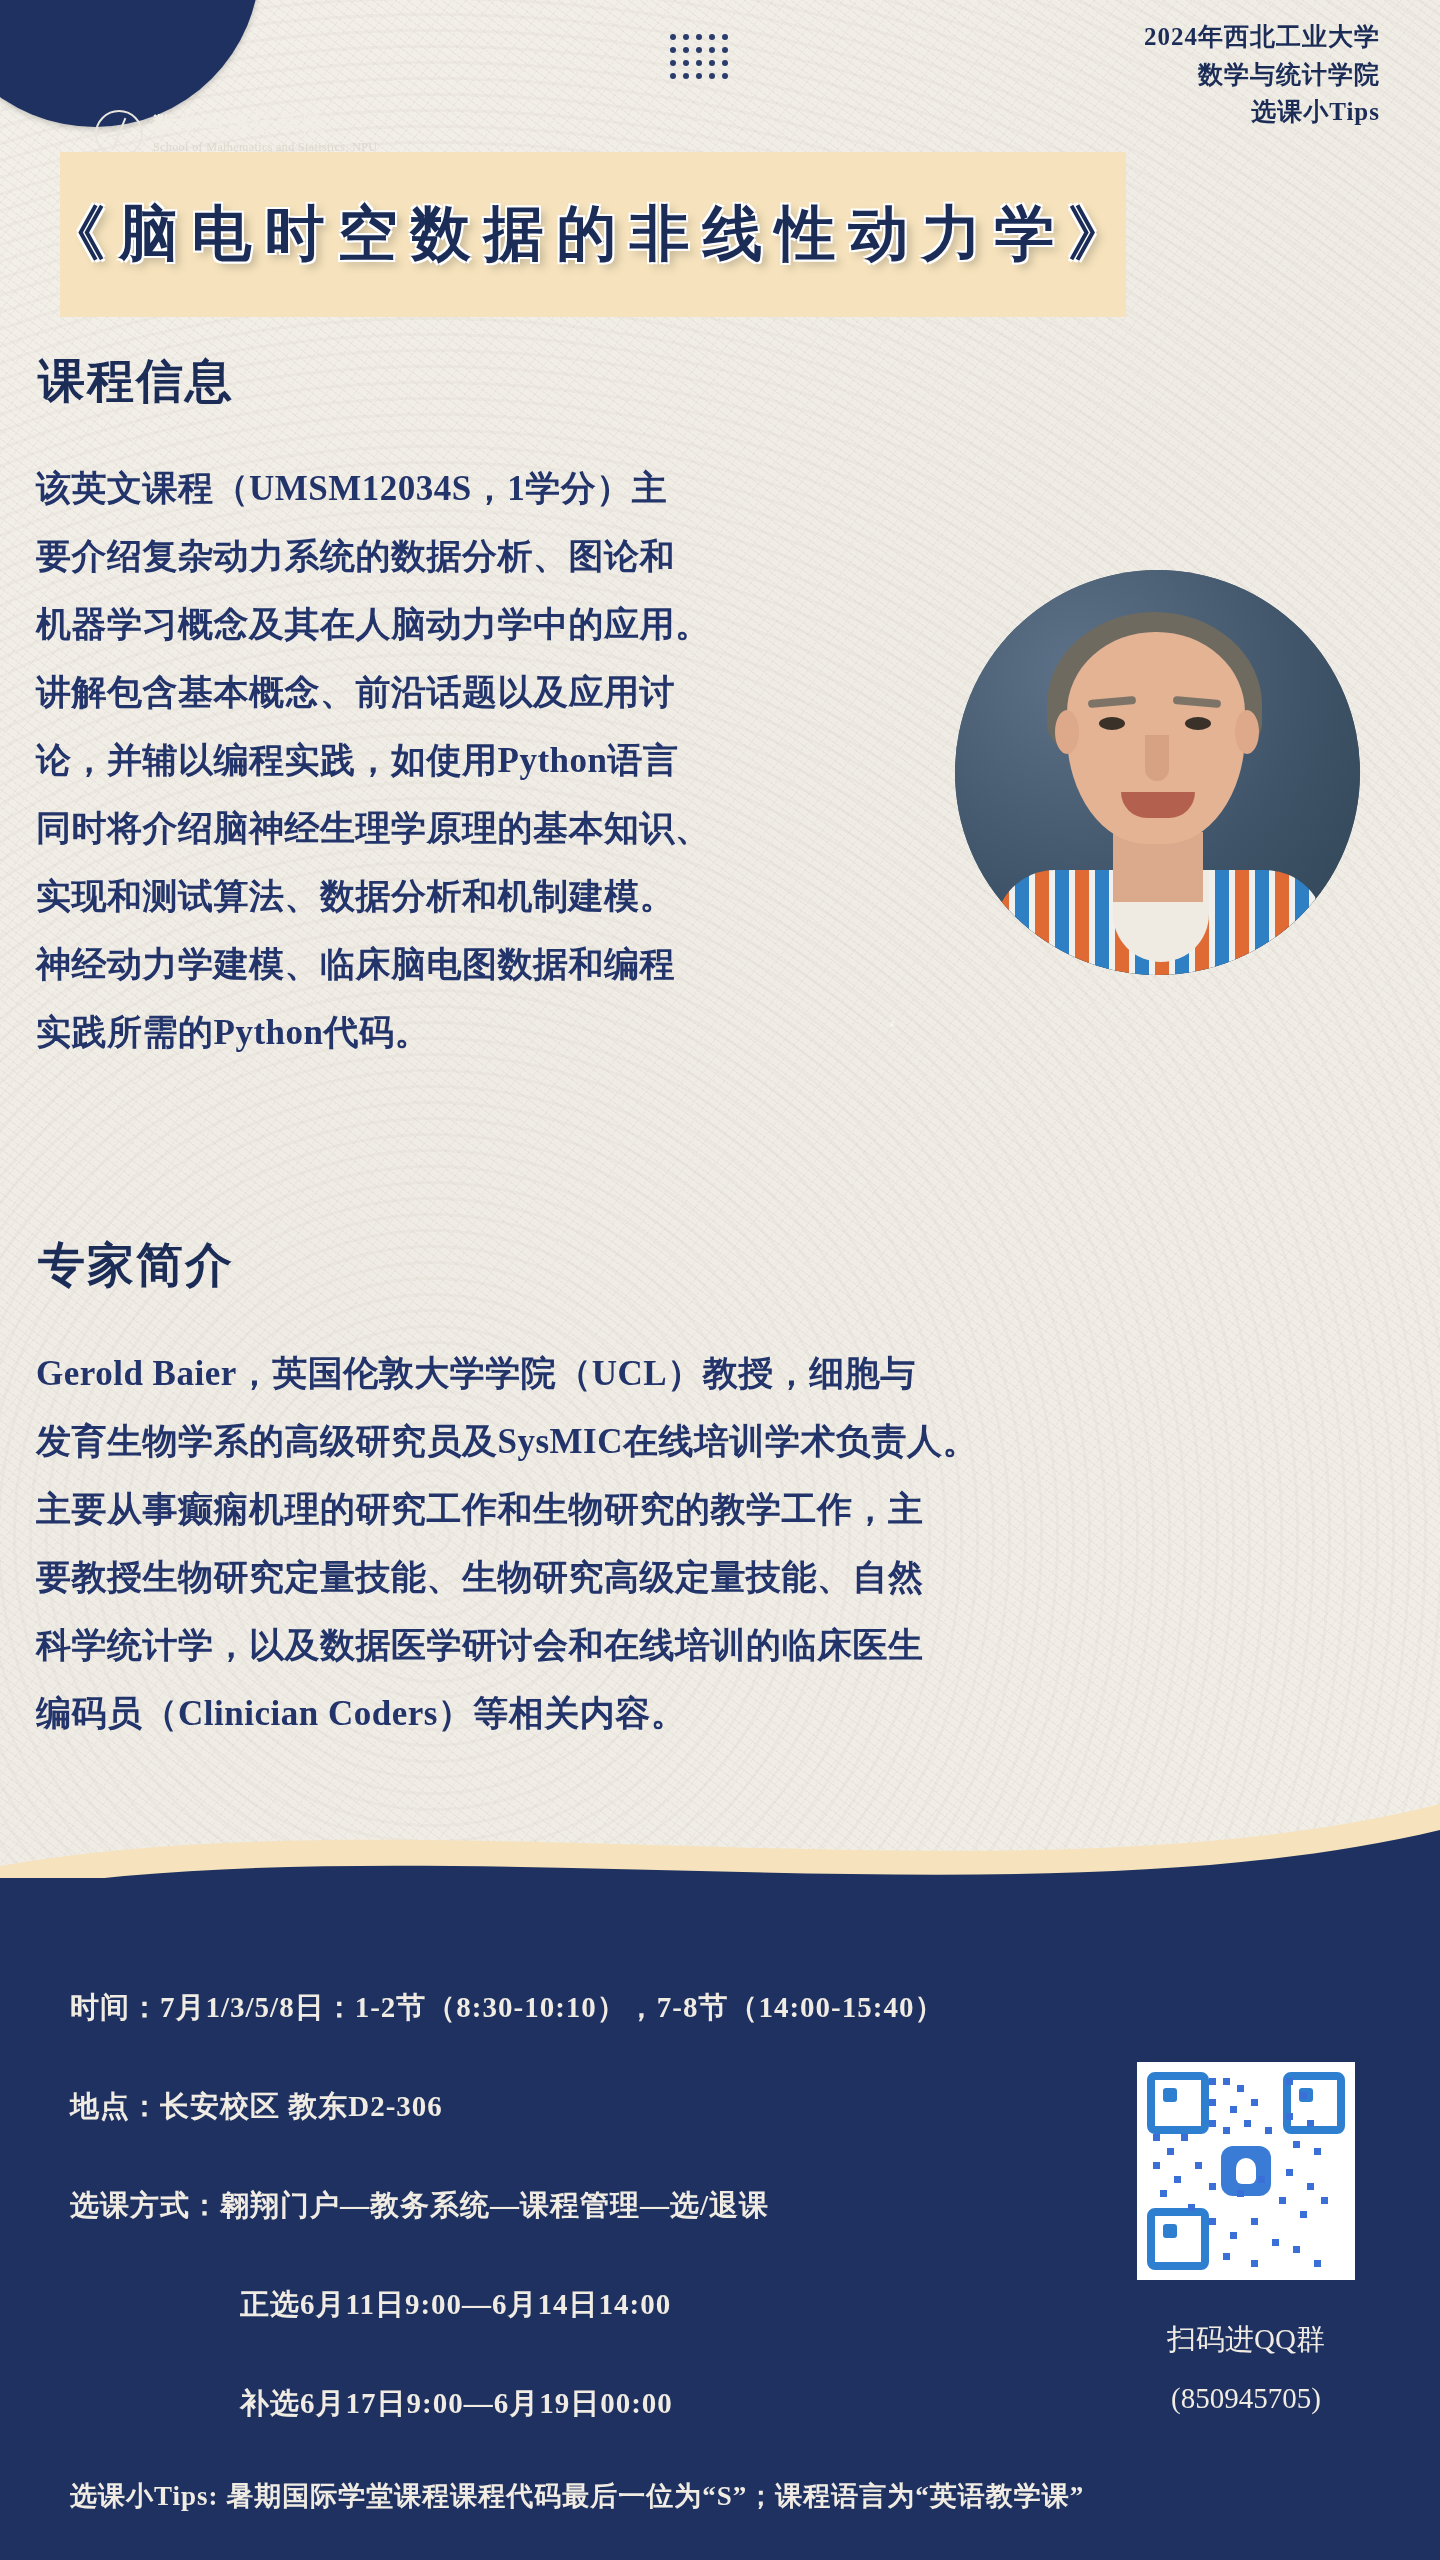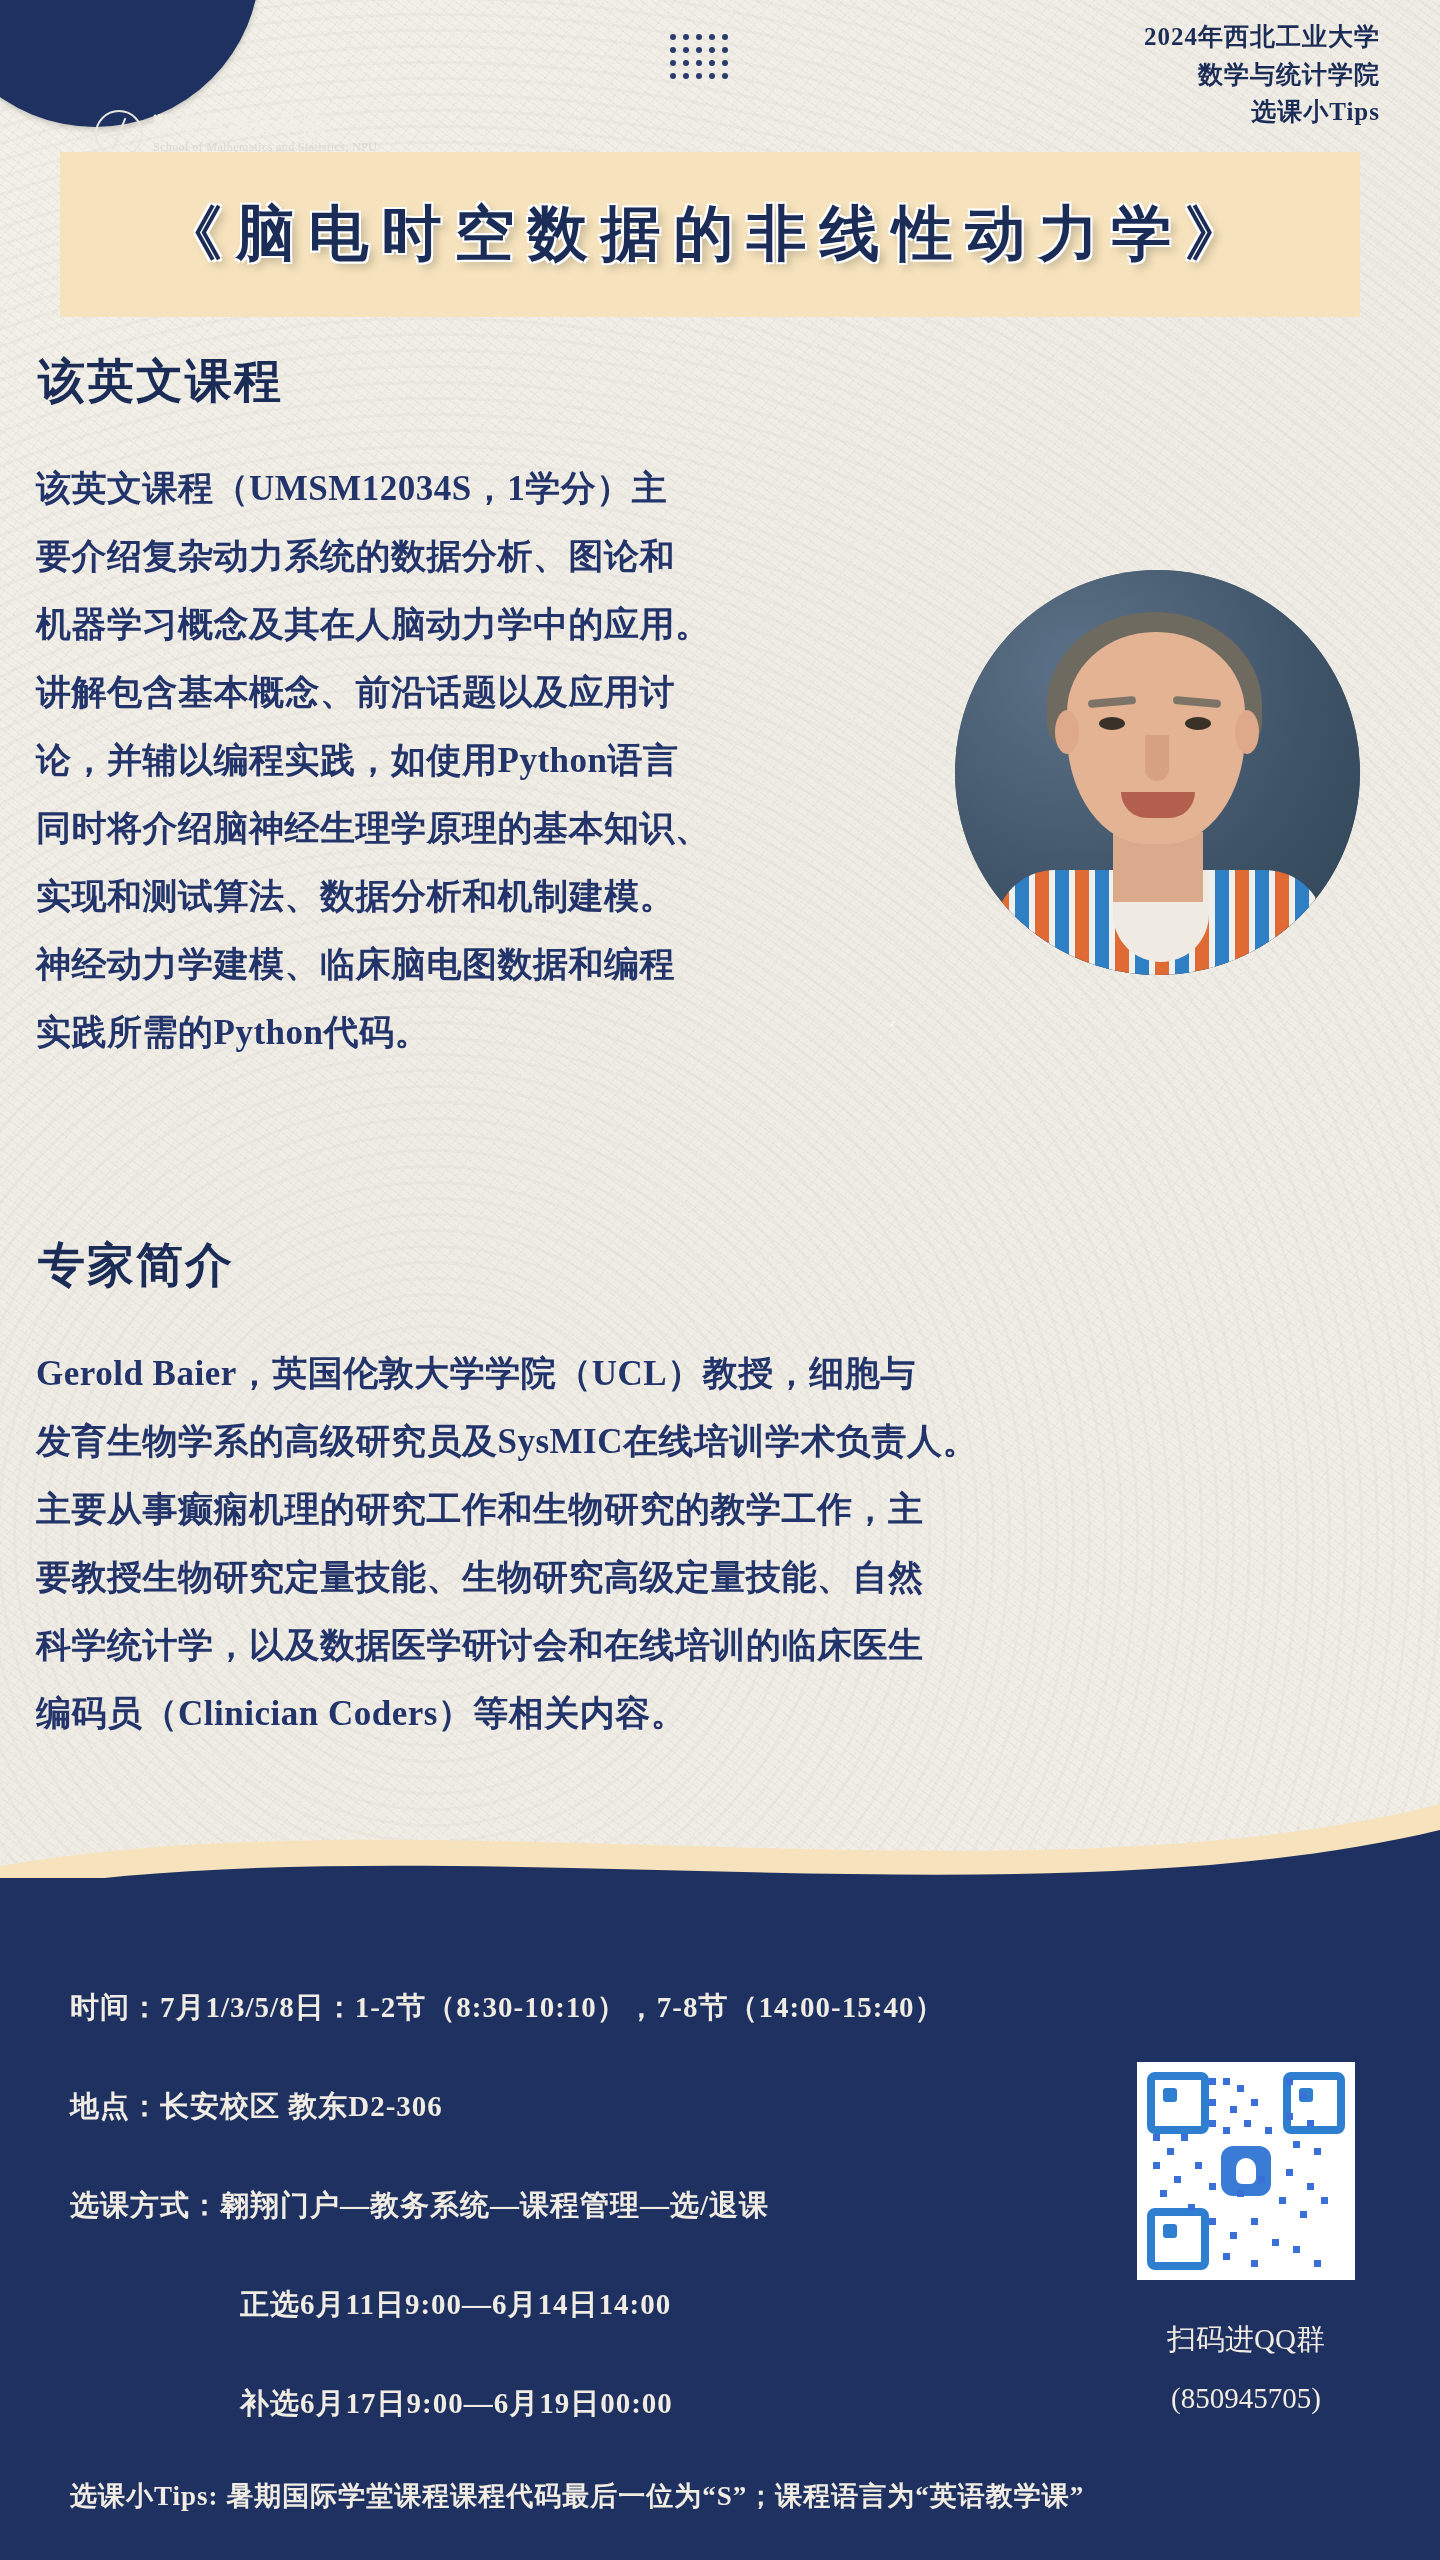--- a/index.html
+++ b/index.html
@@ -121,21 +121,21 @@
     font-size: 25px;
     line-height: 1.5;
     letter-spacing: 1px;
   }
 
   
   .title-band {
     position: absolute;
     left: 60px;
     top: 152px;
-    width: 1300px;
+    width: 1066px;
     height: 165px;
     background: #f6e3bd;
     display: flex;
     align-items: center;
     justify-content: center;
   }
   .title-text {
     font-size: 60px;
     font-weight: bold;
     color: #1b2c57;
@@ -430,21 +430,21 @@
   <div class="header-right">
     <div>2024年西北工业大学</div>
     <div>数学与统计学院</div>
     <div>选课小Tips</div>
   </div>
 
   <div class="title-band">
     <div class="title-text">《脑电时空数据的非线性动力学》</div>
   </div>
 
-  <div class="section-head head-course">该英文课程</div>
+  <div class="section-head head-course">课程信息</div>
   <div class="para para-course">
     <span class="ln">该英文课程（UMSM12034S，1学分）主</span>
     <span class="ln">要介绍复杂动力系统的数据分析、图论和</span>
     <span class="ln">机器学习概念及其在人脑动力学中的应用。</span>
     <span class="ln">讲解包含基本概念、前沿话题以及应用讨</span>
     <span class="ln">论，并辅以编程实践，如使用Python语言</span>
     <span class="ln">同时将介绍脑神经生理学原理的基本知识、</span>
     <span class="ln">实现和测试算法、数据分析和机制建模。</span>
     <span class="ln">神经动力学建模、临床脑电图数据和编程</span>
     <span class="ln">实践所需的Python代码。</span>

